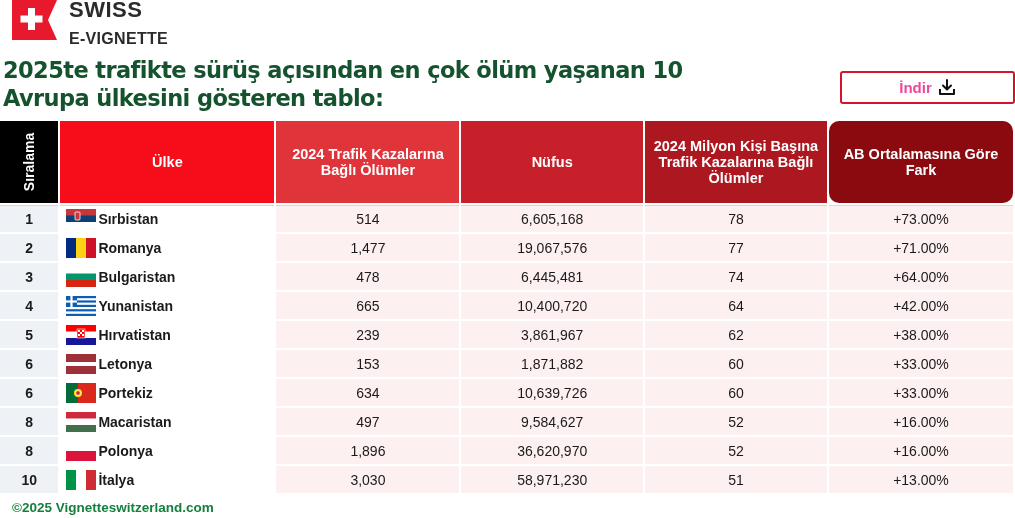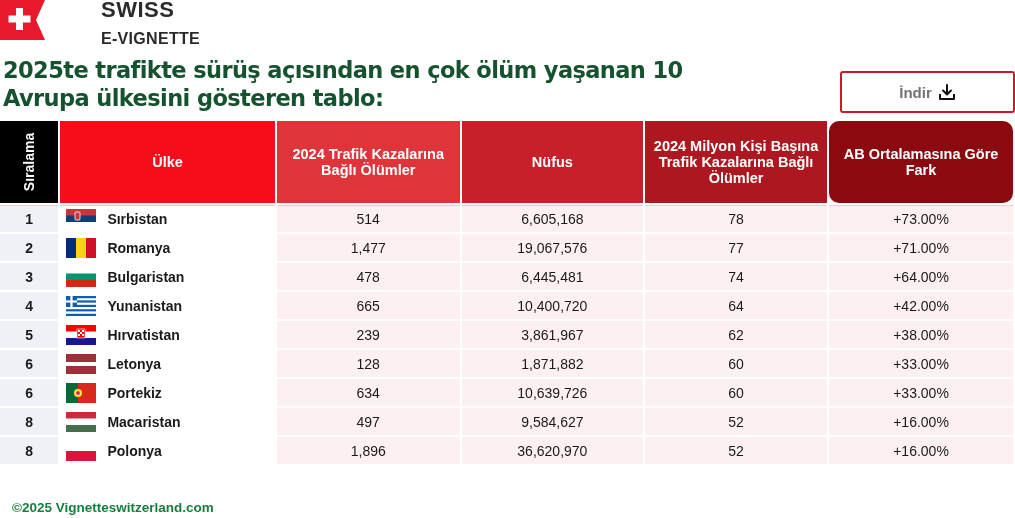--- a/index.html
+++ b/index.html
@@ -1,44 +1,44 @@
 <!DOCTYPE html>
 <html><head>
 <meta charset="utf-8">
 <style>
   * { box-sizing: border-box; margin: 0; padding: 0; }
   html, body { width: 1015px; height: 518px; background: #ffffff; overflow: hidden; }
   body { font-family: "Liberation Sans", "DejaVu Sans", sans-serif; color: #111; position: relative; }
 
-  .logo { position: absolute; left: 0; top: 0; height: 40px; display: flex; align-items: flex-start; gap: 44px; }
+  .logo { position: absolute; left: 12px; top: 0; height: 40px; display: flex; align-items: flex-start; }
   .logo-flag { width: 45px; height: 40px; position: relative; }
   .logo-flag svg { display: block; }
   .logo-text { margin-left: 12px; line-height: 1; font-weight: 700; color: #2b2b2b; }
   .logo-text .l1 { font-size: 22px; letter-spacing: 0.5px; margin-top: -1px; }
   .logo-text .l2 { font-size: 16px; letter-spacing: 0.3px; margin-top: 10px; }
 
   .title { position: absolute; left: 3px; top: 56px; width: 720px; font-size: 22.5px; font-weight: 700; line-height: 28px; color: #14532d; font-family: "DejaVu Sans", sans-serif; letter-spacing: -0.6px; }
 
-  .download-btn { position: absolute; left: 840px; top: 71px; width: 175px; height: 42px; border: 2px solid #d5132a; border-radius: 3px; background: #fff; display: flex; align-items: center; justify-content: center; gap: 6px; font-size: 15px; font-weight: 600; color: #737373; cursor: pointer; }
+  .download-btn { position: absolute; left: 840px; top: 71px; width: 175px; height: 33px; border: 2px solid #d5132a; border-radius: 3px; background: #fff; display: flex; align-items: center; justify-content: center; gap: 6px; font-size: 15px; font-weight: 600; color: #ec4899; cursor: pointer; }
   .download-btn svg { display: block; }
 
   table { position: absolute; left: 0; top: 119px; border-collapse: separate; border-spacing: 2px; width: 1017px; margin-left: -2px; }
   th { color: #fff; font-weight: 600; font-size: 14.5px; line-height: 16px; text-align: center; vertical-align: middle; height: 82px; padding: 0 6px; }
   th.rank-h { width: 34px; background: #000; padding: 0; }
   th.rank-h span { display: inline-block; transform: rotate(-90deg); white-space: nowrap; font-size: 14px; }
   th.c1 { width: 219px; background: #f70d1a; }
   th.c2 { width: 188px; background: #e0343b; }
   th.c3 { width: 187px; background: #c8202a; }
   th.c4 { width: 187px; background: #ad1820; margin-top: 24px; }
   th.c5 { width: 188px; background: #8b0a10; border-radius: 10px; }
 
   td { height: 27px; font-size: 14px; text-align: center; vertical-align: middle; background: #fdf0f1; color: #1a1a1a; }
   td.rank { background: #eef2f7; font-weight: 700; font-size: 14px; }
   td.country { background: #fff; text-align: left; padding-left: 6px; font-weight: 600; }
-  .country-wrap { display: flex; align-items: center; gap: 11px; }
+  .country-wrap { display: flex; align-items: center; gap: 2px; }
   .flag { width: 30px; height: 20px; display: inline-block; flex: none; position: relative; overflow: hidden; }
   tr.first td { border-top: 1px solid #f4c9cc; }
 
   .footer { position: absolute; left: 12px; top: 500px; font-size: 13.5px; font-weight: 600; color: #15803d; }
 </style>
 </head>
 <body>
 
 <div class="logo">
   <div class="logo-flag">
@@ -187,21 +187,21 @@
     <td class="rank">6</td>
     <td class="country">
       <div class="country-wrap">
         <span class="flag"><svg width="30" height="20">
                 <rect width="30" height="20" fill="#9e3039"></rect>
                 <rect y="8" width="30" height="4" fill="#fff"></rect>
               </svg></span>
         <span class="cname">Letonya</span>
       </div>
     </td>
-    <td>128</td>
+    <td>153</td>
     <td>1,871,882</td>
     <td>60</td>
     <td>+33.00%</td>
   </tr>
 
   <tr>
     <td class="rank">6</td>
     <td class="country">
       <div class="country-wrap">
         <span class="flag"><svg width="30" height="20">
@@ -247,16 +247,33 @@
               </svg></span>
         <span class="cname">Polonya</span>
       </div>
     </td>
     <td>1,896</td>
     <td>36,620,970</td>
     <td>52</td>
     <td>+16.00%</td>
   </tr>
 
+  <tr>
+    <td class="rank">10</td>
+    <td class="country">
+      <div class="country-wrap">
+        <span class="flag"><svg width="30" height="20">
+                <rect width="10" height="20" x="0" fill="#009246"></rect>
+                <rect width="10" height="20" x="10" fill="#fff"></rect>
+                <rect width="10" height="20" x="20" fill="#ce2b37"></rect>
+              </svg></span>
+        <span class="cname">İtalya</span>
+      </div>
+    </td>
+    <td>3,030</td>
+    <td>58,971,230</td>
+    <td>51</td>
+    <td>+13.00%</td>
+  </tr>
 </tbody>
 </table>
 
 <div class="footer">©2025 Vignetteswitzerland.com</div>
 
 </body></html>

